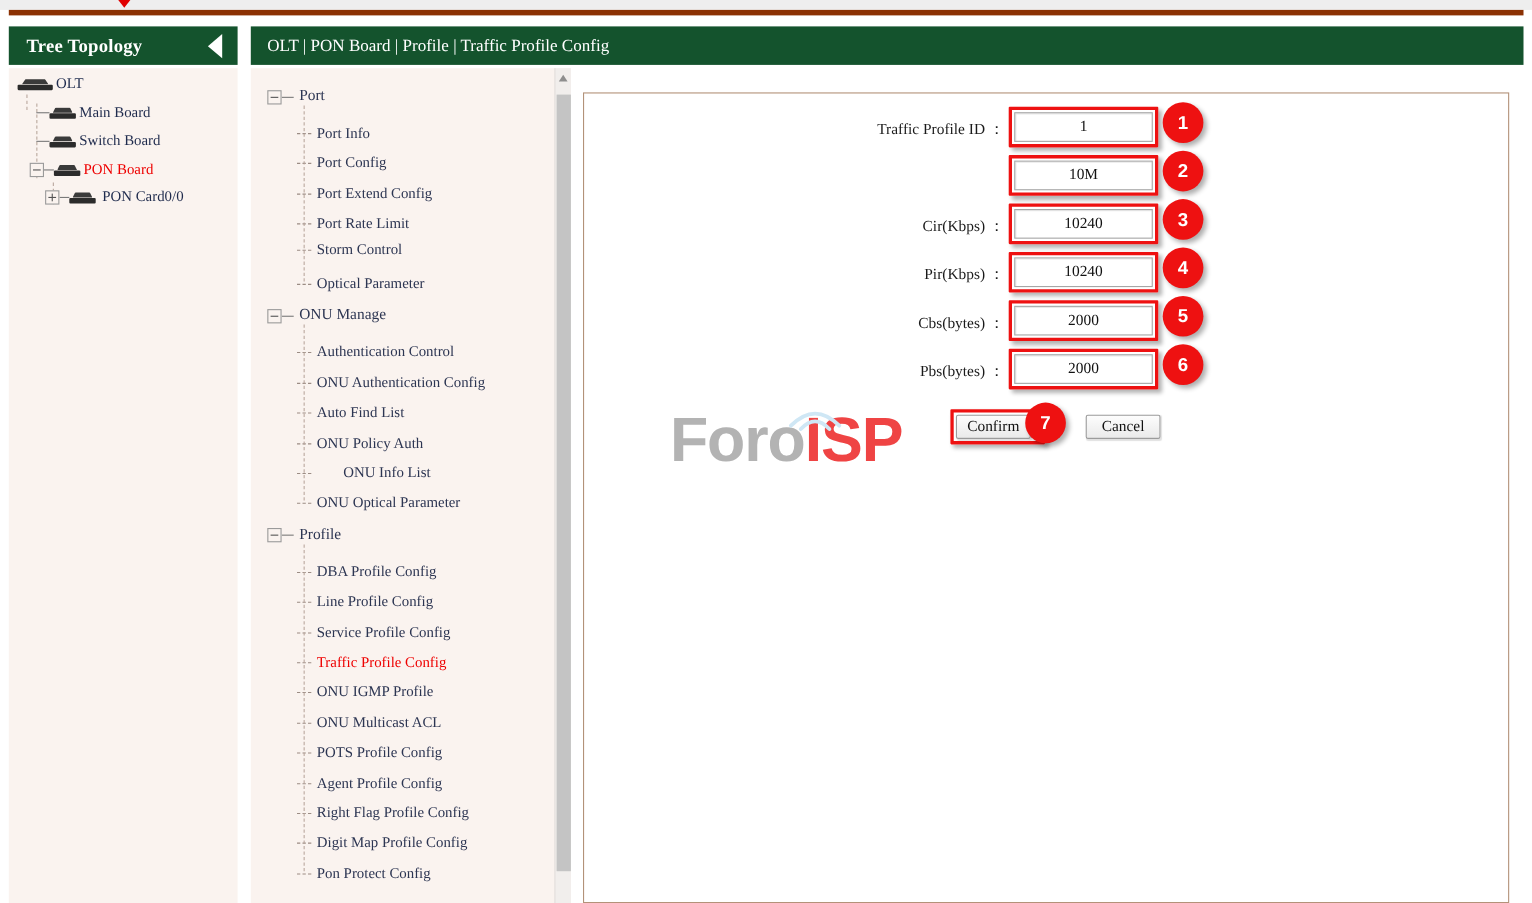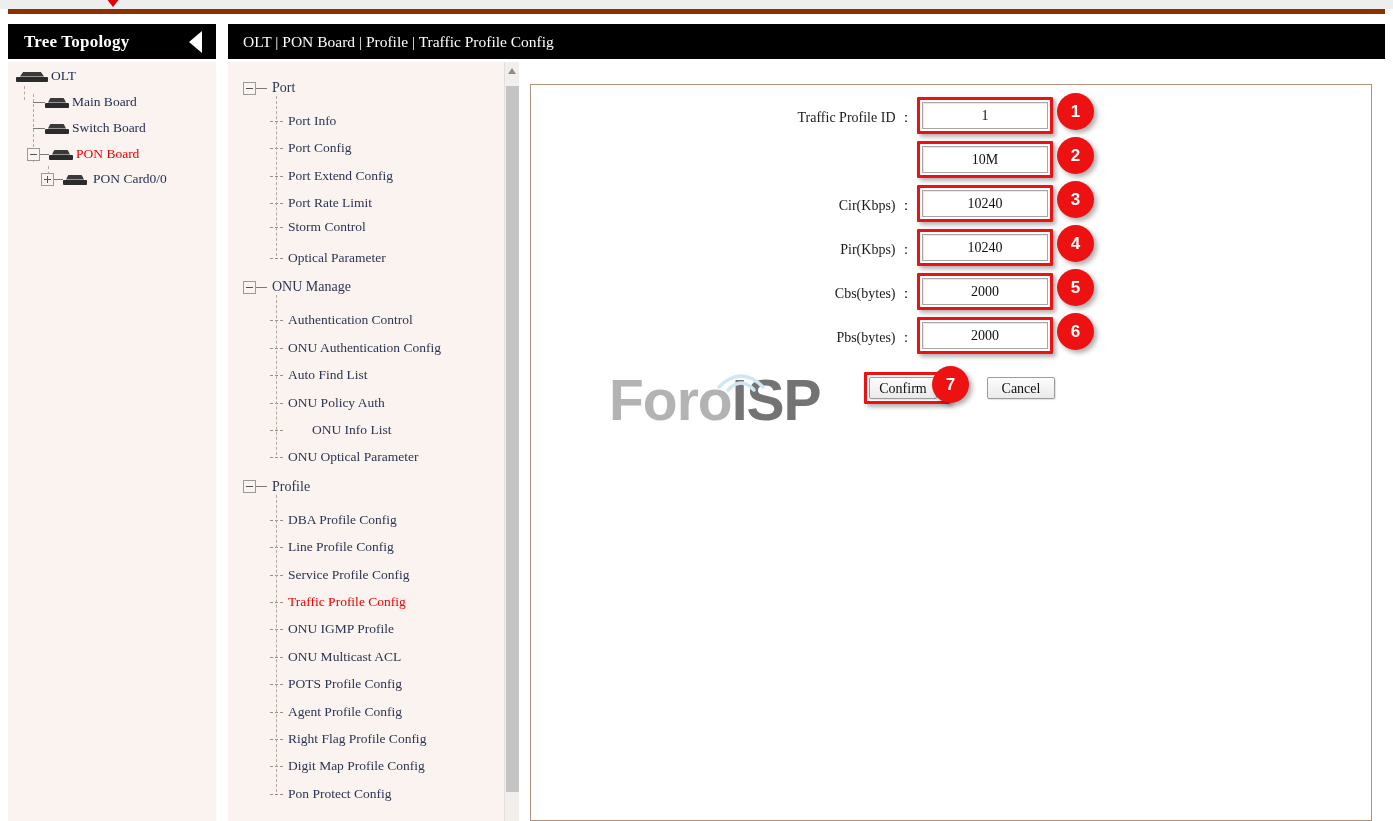--- a/index.html
+++ b/index.html
@@ -16,21 +16,21 @@
   .top-gray { position:absolute; left:0; top:0; width:1393px; height:9px; background:#eeeeee; }
   .top-brownline { position:absolute; left:8px; top:9px; width:1377px; height:5px; background:#8b3103; }
   .top-arrow {
     position:absolute; left:102px; top:-7px; width:0; height:0;
     border-left:11px solid transparent; border-right:11px solid transparent;
     border-top:14px solid #e00000;
   }
 
   
   .hdr {
-    position:absolute; background:#000000; color:#ffffff;
+    position:absolute; background:#14532d; color:#ffffff;
     display:flex; align-items:center;
   }
   .hdr-tree { left:8px; top:24px; width:208px; height:35px; padding-left:16px; }
   .hdr-tree .ttl { font-size:17px; font-weight:bold; letter-spacing:.2px; }
   .hdr-collapse {
     position:absolute; right:14px; top:50%; transform:translateY(-50%);
     width:0; height:0;
     border-top:11px solid transparent; border-bottom:11px solid transparent;
     border-right:13px solid #ffffff;
     cursor:pointer;
@@ -118,21 +118,21 @@
   
   .content {
     position:absolute; left:530px; top:84px; width:842px; height:737px;
     border:1px solid #b39279; background:#ffffff; overflow:hidden;
   }
 
   
   .wm { position:absolute; left:78px; top:282px; width:250px; height:80px; user-select:none; }
   .wm .txt { font-family:"Liberation Sans", sans-serif; font-size:57px; font-weight:bold; letter-spacing:-1px; }
   .wm .foro { color:#b3b3b3; }
-  .wm .isp { color:#737373; }
+  .wm .isp { color:#ef4444; }
   .wm svg { position:absolute; left:102px; top:-4px; }
 
   
   .form { position:absolute; left:0; top:0; width:842px; height:340px; }
   .flabel {
     position:absolute; text-align:right; font-size:14px; color:#1a1a1a;
     white-space:nowrap;
   }
   .finput {
     position:absolute; width:126px; height:27px;

